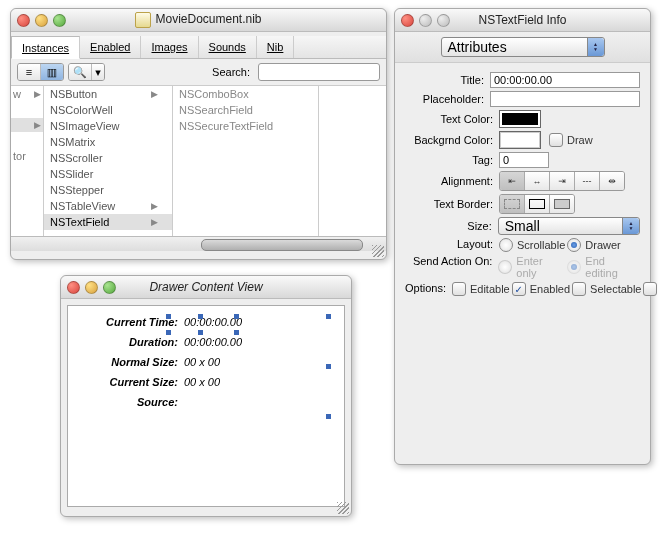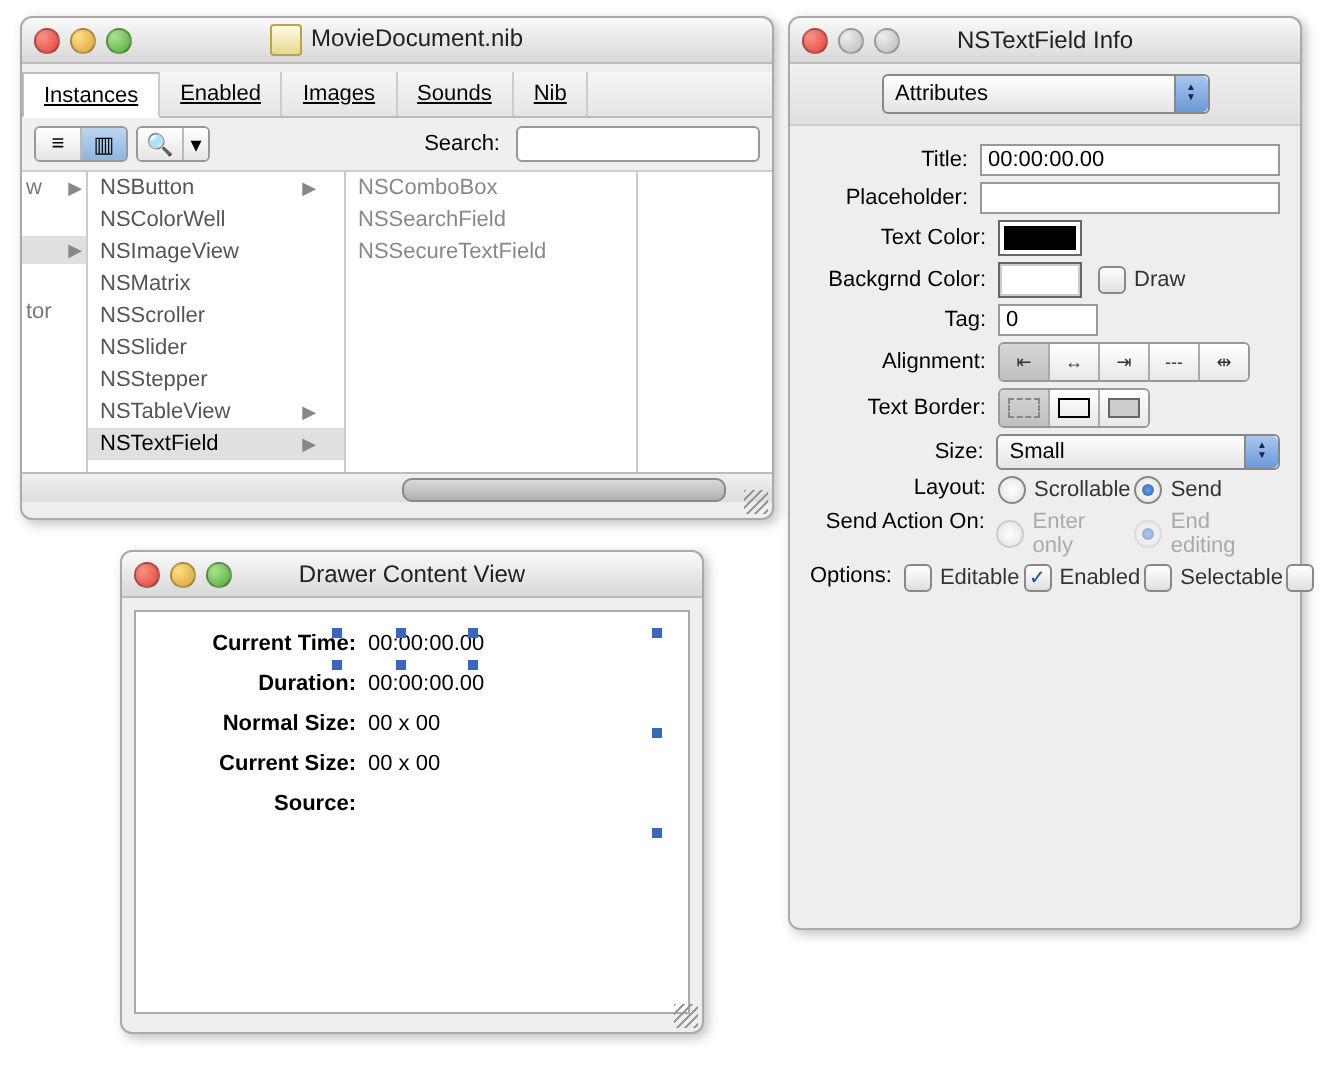--- a/index.html
+++ b/index.html
@@ -190,21 +190,21 @@
   border-bottom: 1px solid #ccc;
 }
 .popup {
   width: 150px; height: 18px;
   background: linear-gradient(#fff,#e4e4e4);
   border: 1px solid #888;
   border-radius: 3px;
   display: flex;
   align-items: center;
   padding: 0 6px;
-  font-size: 11px;
+  font-size: 14px;
   position: relative;
 }
 .popup.small { width: 130px; height:16px; }
 .popup .pbtn {
   position: absolute; right: 0; top: 0; bottom: 0;
   width: 16px;
   background: linear-gradient(#a8c7ef,#6a98d6);
   border-left: 1px solid #888;
   border-radius: 0 3px 3px 0;
   display:flex; flex-direction:column; align-items:center; justify-content:center;
@@ -371,21 +371,21 @@
           <div class="row">NSSecureTextField</div>
         </div>
     </div>
     <div class="hscroll">
       <div class="hthumb" style="left:190px; width:160px;"></div>
     </div>
   </div>
   <div class="resize"></div>
 </div>
 
-<div class="window" style="left:60px; top:275px; width:290px; height:240px;">
+<div class="window" style="left:60px; top:275px; width:290px; height:240px;font-style:italic;">
   <div class="titlebar">
     <div class="traffic">
       <div class="tl red"></div>
       <div class="tl yellow"></div>
       <div class="tl green"></div>
     </div>
     <div class="wtitle">Drawer Content View</div>
   </div>
   <div class="drawer-body" style="position:relative; height:200px;">
     <div style="padding-top:6px;padding-left:16px;" id="drawer-rows">
@@ -498,21 +498,21 @@
     </div>
     <div class="irow" style="align-items:flex-start;">
       <div class="ilbl">Layout:</div>
       <div class="opts">
         <div class="rad">
             <div class="radbox"></div>
             <span>Scrollable</span>
           </div>
         <div class="rad">
             <div class="radbox on"></div>
-            <span>Send</span>
+            <span>Drawer</span>
           </div>
       </div>
     </div>
     <div class="irow" style="align-items:flex-start;">
       <div class="ilbl">Send Action On:</div>
       <div class="opts">
         <div class="rad disabled">
             <div class="radbox"></div>
             <span>Enter only</span>
           </div>

